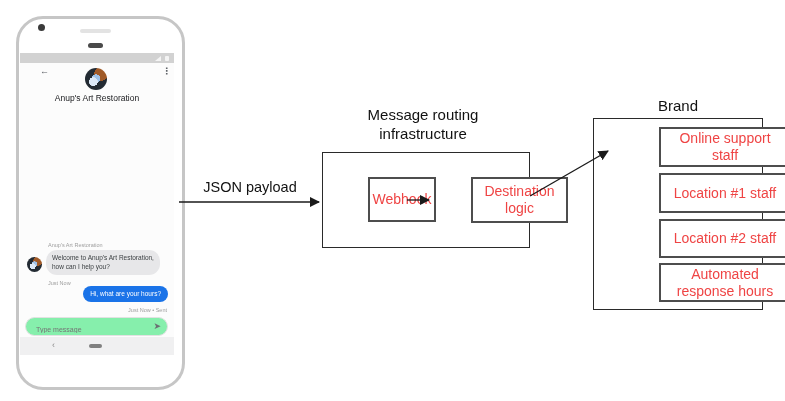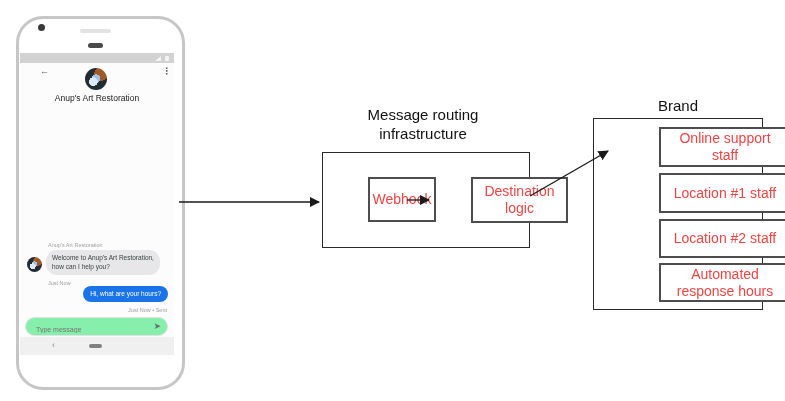--- a/index.html
+++ b/index.html
@@ -94,20 +94,21 @@
         <div class="send-icon">➤</div>
       </div>
 
       <div class="navbar">
         <div class="nav-chevron">‹</div>
         <div class="home-pill"></div>
       </div>
     </div>
   </div>
 
+  <div class="flow-label" style="left:178px;top:179px;width:144px;">JSON payload</div>
 
   <div class="box-title" style="left:338px;top:105px;width:170px;">Message routing infrastructure</div>
   <div class="container-box" style="left:322px;top:152px;width:208px;height:96px;"></div>
   <div class="node-box" style="left:322px;top:177px;width:68px;height:45px;">Webhook</div>
   <div class="node-box" style="left:425px;top:177px;width:97px;height:46px;">Destination logic</div>
 
   <div class="box-title" style="left:593px;top:96px;width:170px;">Brand</div>
   <div class="container-box" style="left:593px;top:118px;width:170px;height:192px;"></div>
   <div class="node-box" style="left:613px;top:127px;width:132px;height:40px;">Online support staff</div>
   <div class="node-box" style="left:613px;top:173px;width:132px;height:40px;">Location #1 staff</div>

